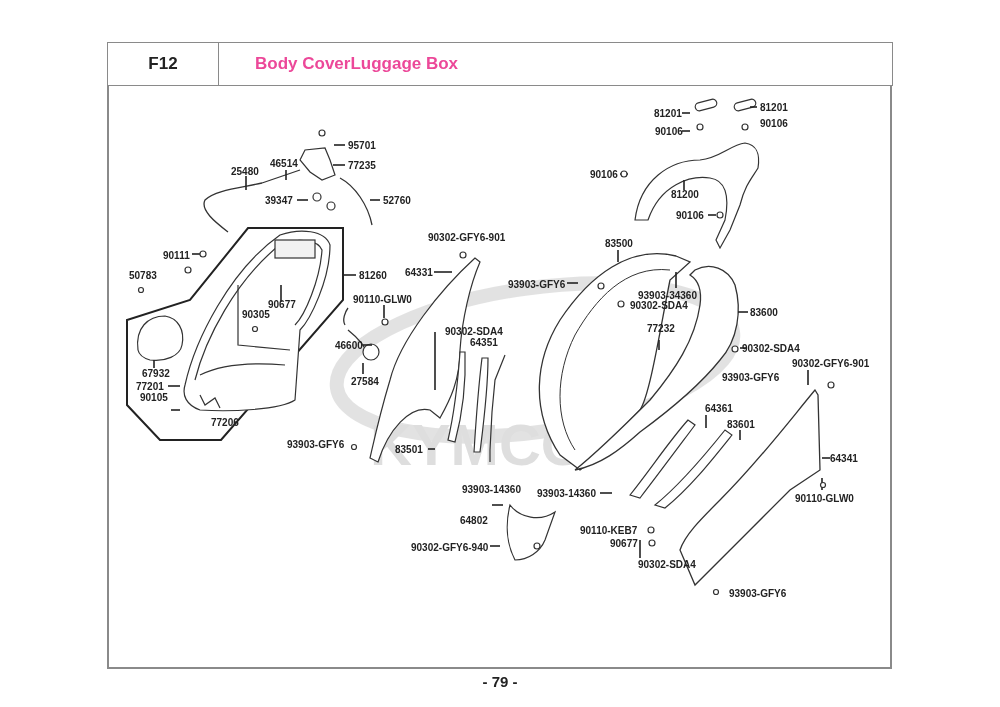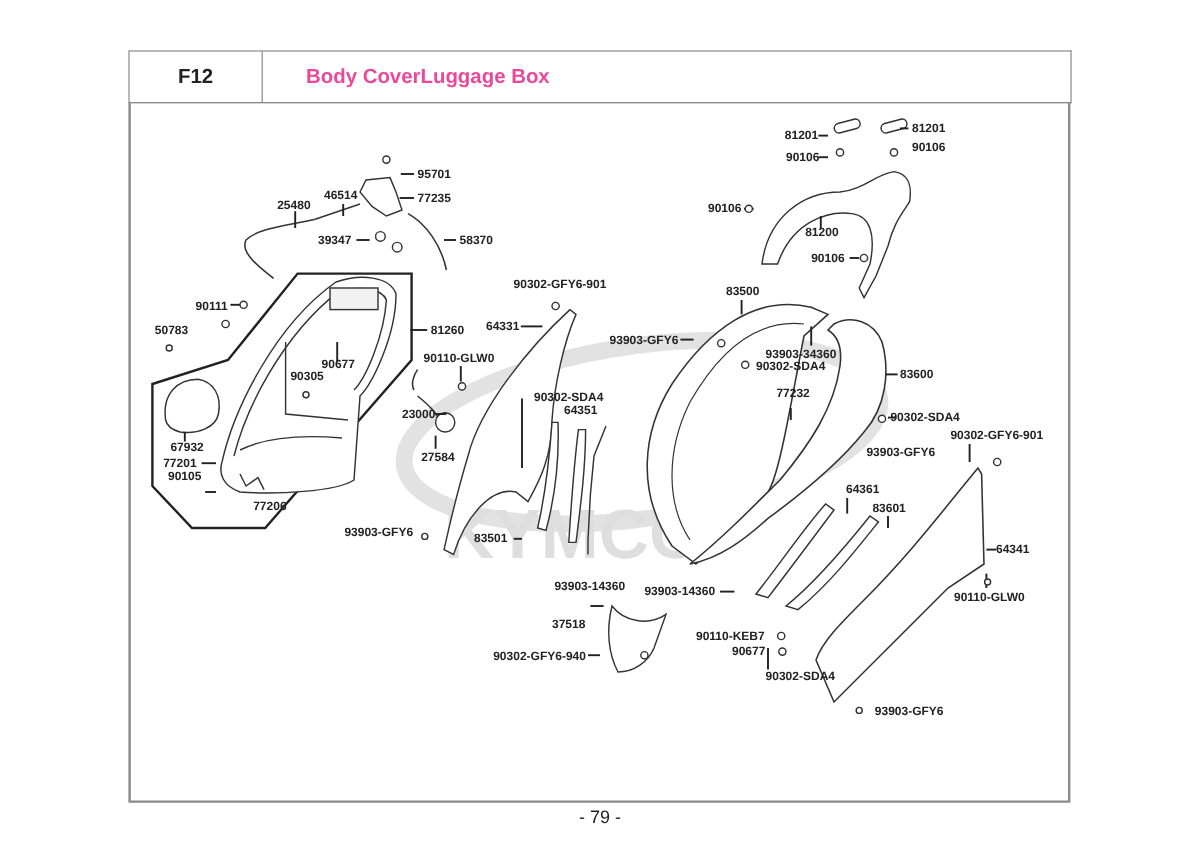--- a/index.html
+++ b/index.html
@@ -1,20 +1,20 @@
 <!DOCTYPE html>
 <html><head>
 <meta charset="utf-8">
 <style>
   html, body { margin:0; padding:0; background:#ffffff; }
   body { width:1000px; height:707px; position:relative; overflow:hidden; font-family:"Liberation Sans", sans-serif; }
   .frame { position:absolute; left:107px; top:85px; width:785px; height:584px; border:2px solid #8a8a8a; border-top:1px solid #8a8a8a; box-sizing:border-box; }
   .hdr-code { position:absolute; left:107px; top:42px; width:112px; height:44px; border:1px solid #8a8a8a; box-sizing:border-box; display:flex; align-items:center; justify-content:center; font-weight:bold; font-size:17px; color:#222; }
   .hdr-title { position:absolute; left:255px; top:54px; font-weight:bold; font-size:17px; color:#ec4899; }
-  .page-num { position:absolute; left:0; width:1000px; top:673px; text-align:center; font-weight:normal; font-size:15px; color:#222; }
+  .page-num { position:absolute; left:0; width:1000px; top:673px; text-align:center; font-weight:bold; font-size:15px; color:#222; }
   .diagram { position:absolute; left:0; top:0; width:1000px; height:707px; }
   .lbl { position:absolute; font-weight:bold; font-size:10px; color:#222; white-space:nowrap; line-height:11px; }
   svg text { font-family:"Liberation Sans", sans-serif; }
 </style>
 </head>
 <body>
 
 <div class="hdr-code">
     <span>F12</span>
   </div>
@@ -147,41 +147,41 @@
     <circle cx="537" cy="546" r="3"></circle>
     <circle cx="716" cy="592" r="2.5"></circle>
   </g>
 </svg>
 
 <div class="lbl" style="left:348px;top:140px">95701</div>
 <div class="lbl" style="left:270px;top:158px">46514</div>
 <div class="lbl" style="left:348px;top:160px">77235</div>
 <div class="lbl" style="left:231px;top:166px">25480</div>
 <div class="lbl" style="left:265px;top:195px">39347</div>
-<div class="lbl" style="left:383px;top:195px">58370</div>
+<div class="lbl" style="left:383px;top:195px">52760</div>
 <div class="lbl" style="left:163px;top:250px">90111</div>
 <div class="lbl" style="left:129px;top:270px">50783</div>
 <div class="lbl" style="left:359px;top:270px">81260</div>
 <div class="lbl" style="left:268px;top:299px">90677</div>
 <div class="lbl" style="left:242px;top:309px">90305</div>
 <div class="lbl" style="left:142px;top:368px">67932</div>
 <div class="lbl" style="left:136px;top:381px">77201</div>
 <div class="lbl" style="left:140px;top:392px">90105</div>
 <div class="lbl" style="left:211px;top:417px">77206</div>
 <div class="lbl" style="left:428px;top:232px">90302-GFY6-901</div>
 <div class="lbl" style="left:405px;top:267px">64331</div>
 <div class="lbl" style="left:353px;top:294px">90110-GLW0</div>
-<div class="lbl" style="left:335px;top:340px">23000</div>
+<div class="lbl" style="left:335px;top:340px">46600</div>
 <div class="lbl" style="left:351px;top:376px">27584</div>
 <div class="lbl" style="left:445px;top:326px">90302-SDA4</div>
 <div class="lbl" style="left:470px;top:337px">64351</div>
 <div class="lbl" style="left:287px;top:439px">93903-GFY6</div>
 <div class="lbl" style="left:395px;top:444px">83501</div>
 <div class="lbl" style="left:462px;top:484px">93903-14360</div>
-<div class="lbl" style="left:460px;top:515px">37518</div>
+<div class="lbl" style="left:460px;top:515px">64802</div>
 <div class="lbl" style="left:411px;top:542px">90302-GFY6-940</div>
 <div class="lbl" style="left:654px;top:108px">81201</div>
 <div class="lbl" style="left:760px;top:102px">81201</div>
 <div class="lbl" style="left:655px;top:126px">90106</div>
 <div class="lbl" style="left:760px;top:118px">90106</div>
 <div class="lbl" style="left:590px;top:169px">90106</div>
 <div class="lbl" style="left:671px;top:189px">81200</div>
 <div class="lbl" style="left:676px;top:210px">90106</div>
 <div class="lbl" style="left:605px;top:238px">83500</div>
 <div class="lbl" style="left:508px;top:279px">93903-GFY6</div>

